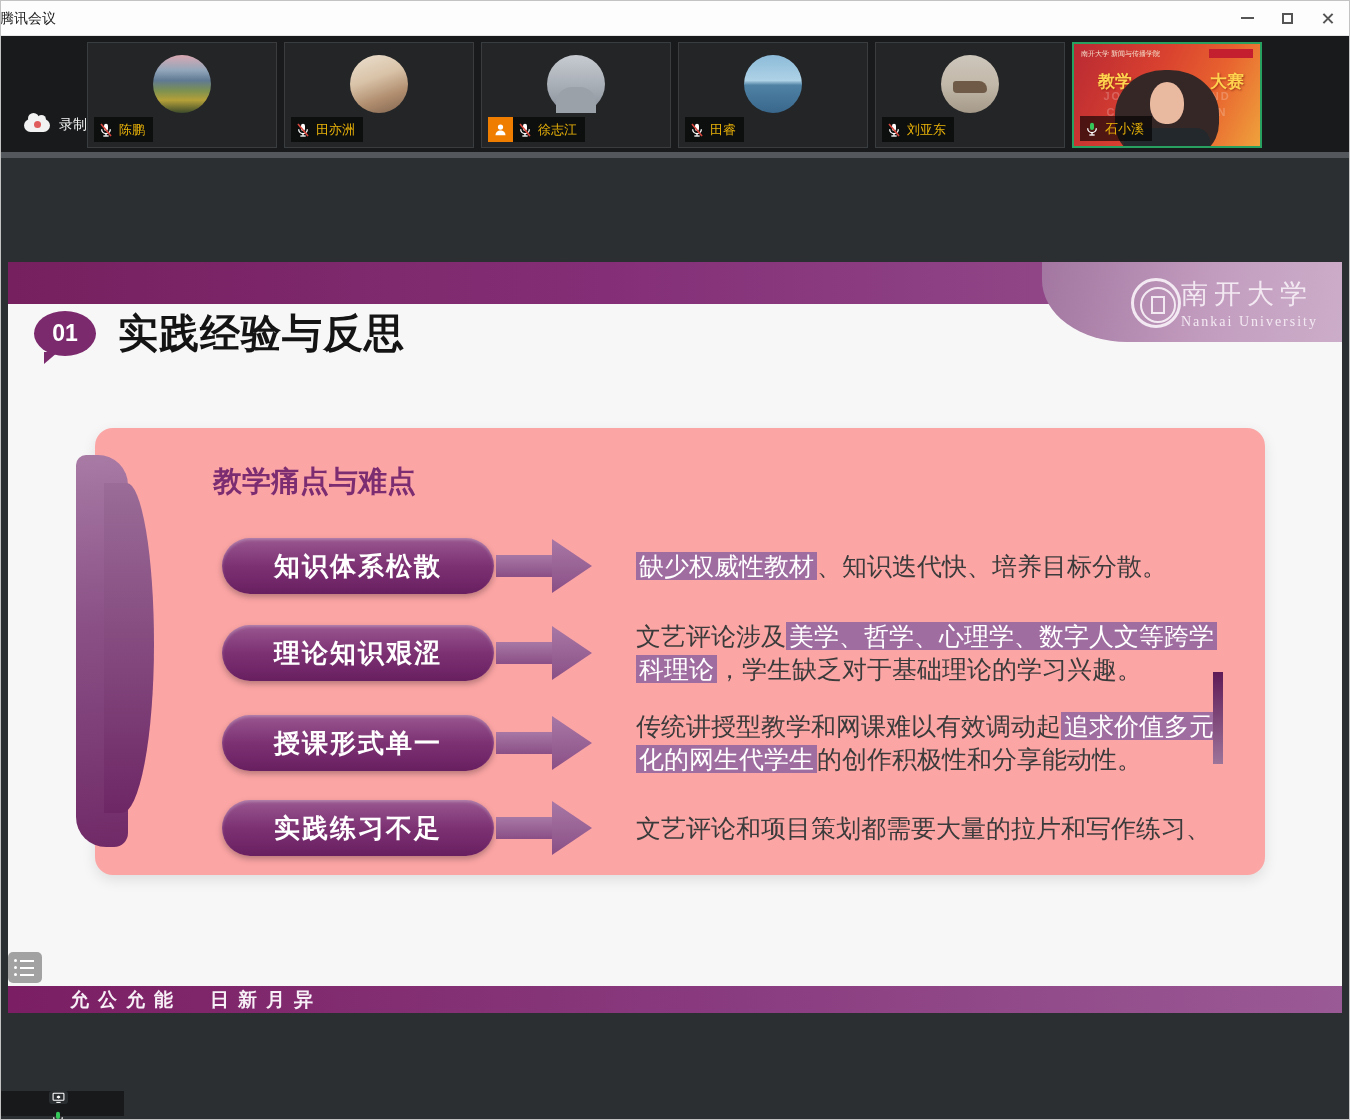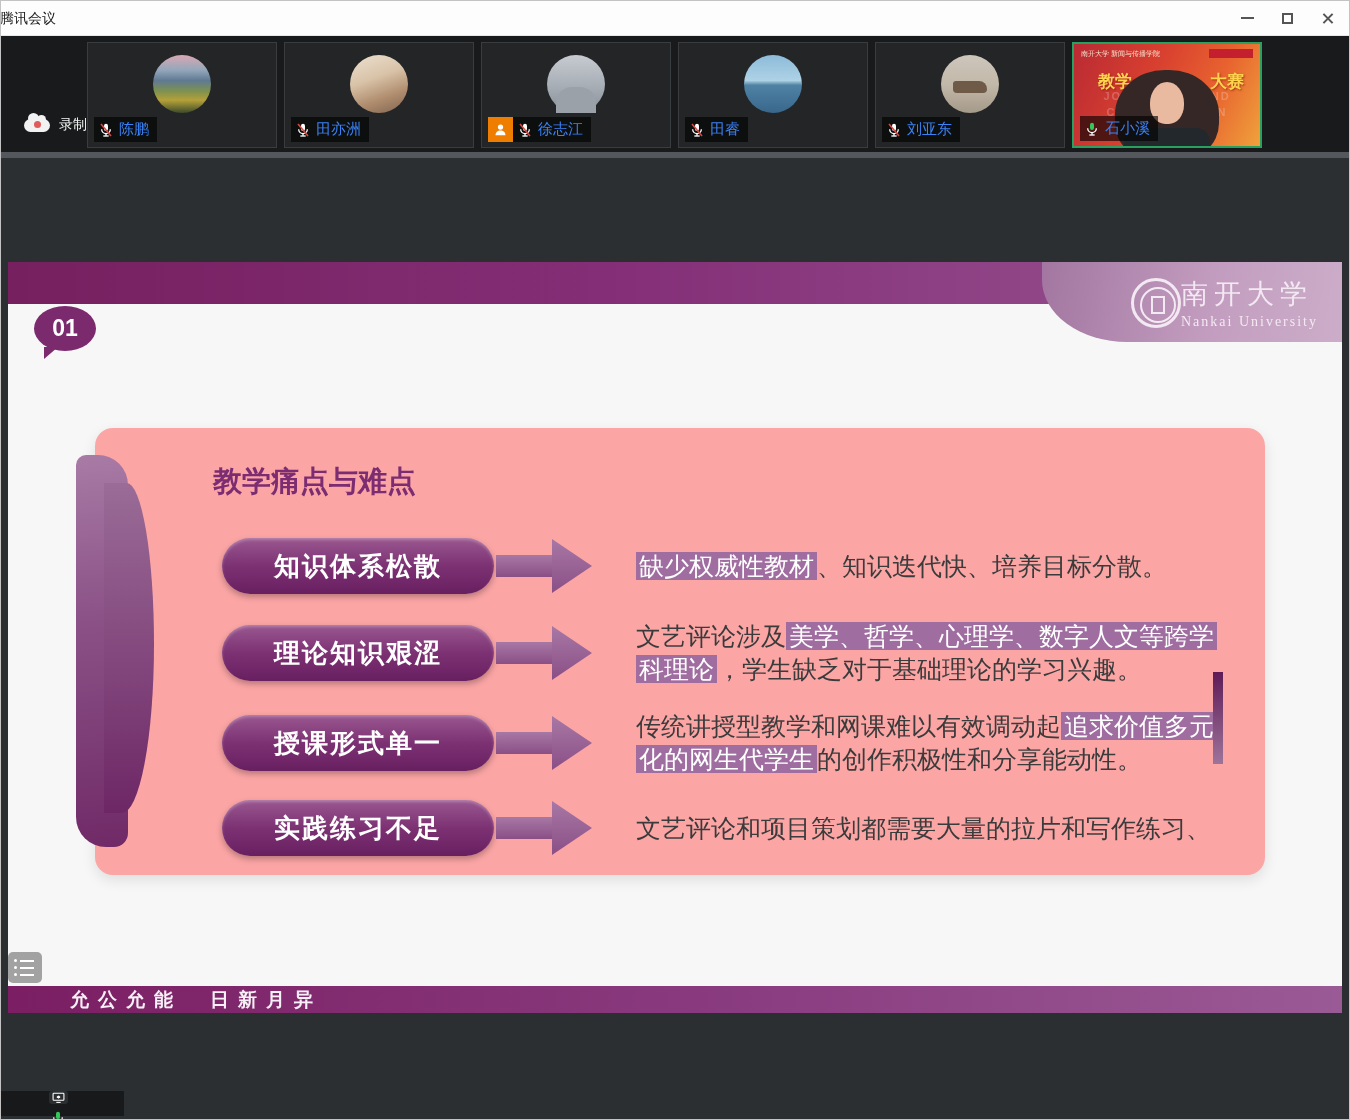--- a/index.html
+++ b/index.html
@@ -33,21 +33,21 @@
   .av-mountain { background:linear-gradient(180deg,#d9a8b2 0%,#93a7bb 26%,#607a93 44%,#7d914f 62%,#b5a039 78%,#3c4b2b 100%); }
   .av-cat { background:linear-gradient(160deg,#ece0d0 0%,#d9c3a8 40%,#b08d6e 70%,#7f6450 100%); }
   .av-suit { background:linear-gradient(180deg,#c7cbd1 0%,#a7adb5 55%,#888f98 100%); }
   .av-suit:after { content:""; position:absolute; left:50%; bottom:0; transform:translateX(-50%); width:40px; height:26px; background:#9aa1a9; border-radius:16px 16px 0 0; }
   .av-pier { background:linear-gradient(180deg,#8cbbd9 0%,#aed2e6 44%,#4f82a4 52%,#39678c 100%); }
   .av-boat { background:linear-gradient(180deg,#cdc6bb 0%,#c2b8a9 52%,#a59a89 100%); }
   .av-boat:after { content:""; position:absolute; left:12px; top:26px; width:34px; height:12px; background:#6e5a47; border-radius:3px 8px 4px 4px; }
   .namebar { position:absolute; left:6px; bottom:5px; display:flex; align-items:stretch; }
   .badge-host { width:25px; height:25px; background:#ef7d00; display:flex; align-items:center; justify-content:center; }
   .namelabel { display:flex; align-items:center; gap:5px; background:rgba(0,0,0,.62); padding:0 8px 0 4px; height:25px; }
-  .namelabel .pname { color:#3b82f6; font-size:15px; white-space:nowrap; }
+  .namelabel .pname { color:#eab308; font-size:13px; white-space:nowrap; }
   
   .video-live { position:absolute; inset:0; background:linear-gradient(115deg,#b92a33 0%,#d8402f 40%,#e8632f 70%,#efa23c 100%); }
   .v-header { position:absolute; top:5px; left:7px; font-size:7px; color:#f6e3cf; white-space:nowrap; }
   .v-tag { position:absolute; top:5px; right:7px; width:44px; height:9px; background:#c41f2e; }
   .v-title-l { position:absolute; top:26px; left:24px; color:#ffd34e; font-size:17px; font-weight:bold; text-shadow:1px 1px 2px rgba(120,20,10,.6); }
   .v-title-r { position:absolute; top:26px; right:16px; color:#ffd34e; font-size:17px; font-weight:bold; text-shadow:1px 1px 2px rgba(120,20,10,.6); }
   .v-wm { position:absolute; left:0; right:0; text-align:center; color:rgba(255,255,255,.22); font-weight:bold; letter-spacing:2px; font-size:11px; white-space:nowrap; }
   .v-wm.w1 { top:46px; } .v-wm.w2 { top:62px; }
   .v-hair { position:absolute; left:50%; bottom:-16px; transform:translateX(-50%); width:104px; height:92px; background:#352726; border-radius:48% 48% 42% 42%; }
   .v-face { position:absolute; left:50%; top:12px; transform:translateX(-50%); width:34px; height:42px; background:#e9b9a0; border-radius:50% 50% 45% 45%; }
@@ -259,20 +259,21 @@
         <div class="seal"></div>
         <div>
           <div class="logo-cn">南开大学</div>
           <div class="logo-en">Nankai University</div>
         </div>
       </div>
     </div>
 
     <div class="sec">
       <div class="bubble">01</div>
+      <div class="sec-title">实践经验与反思</div>
     </div>
 
     <div class="ribbon">
       <div class="r-main"></div>
         <div class="r-curl"></div>
     </div>
 
     <div class="card">
       <div class="card-title">教学痛点与难点</div>
 

